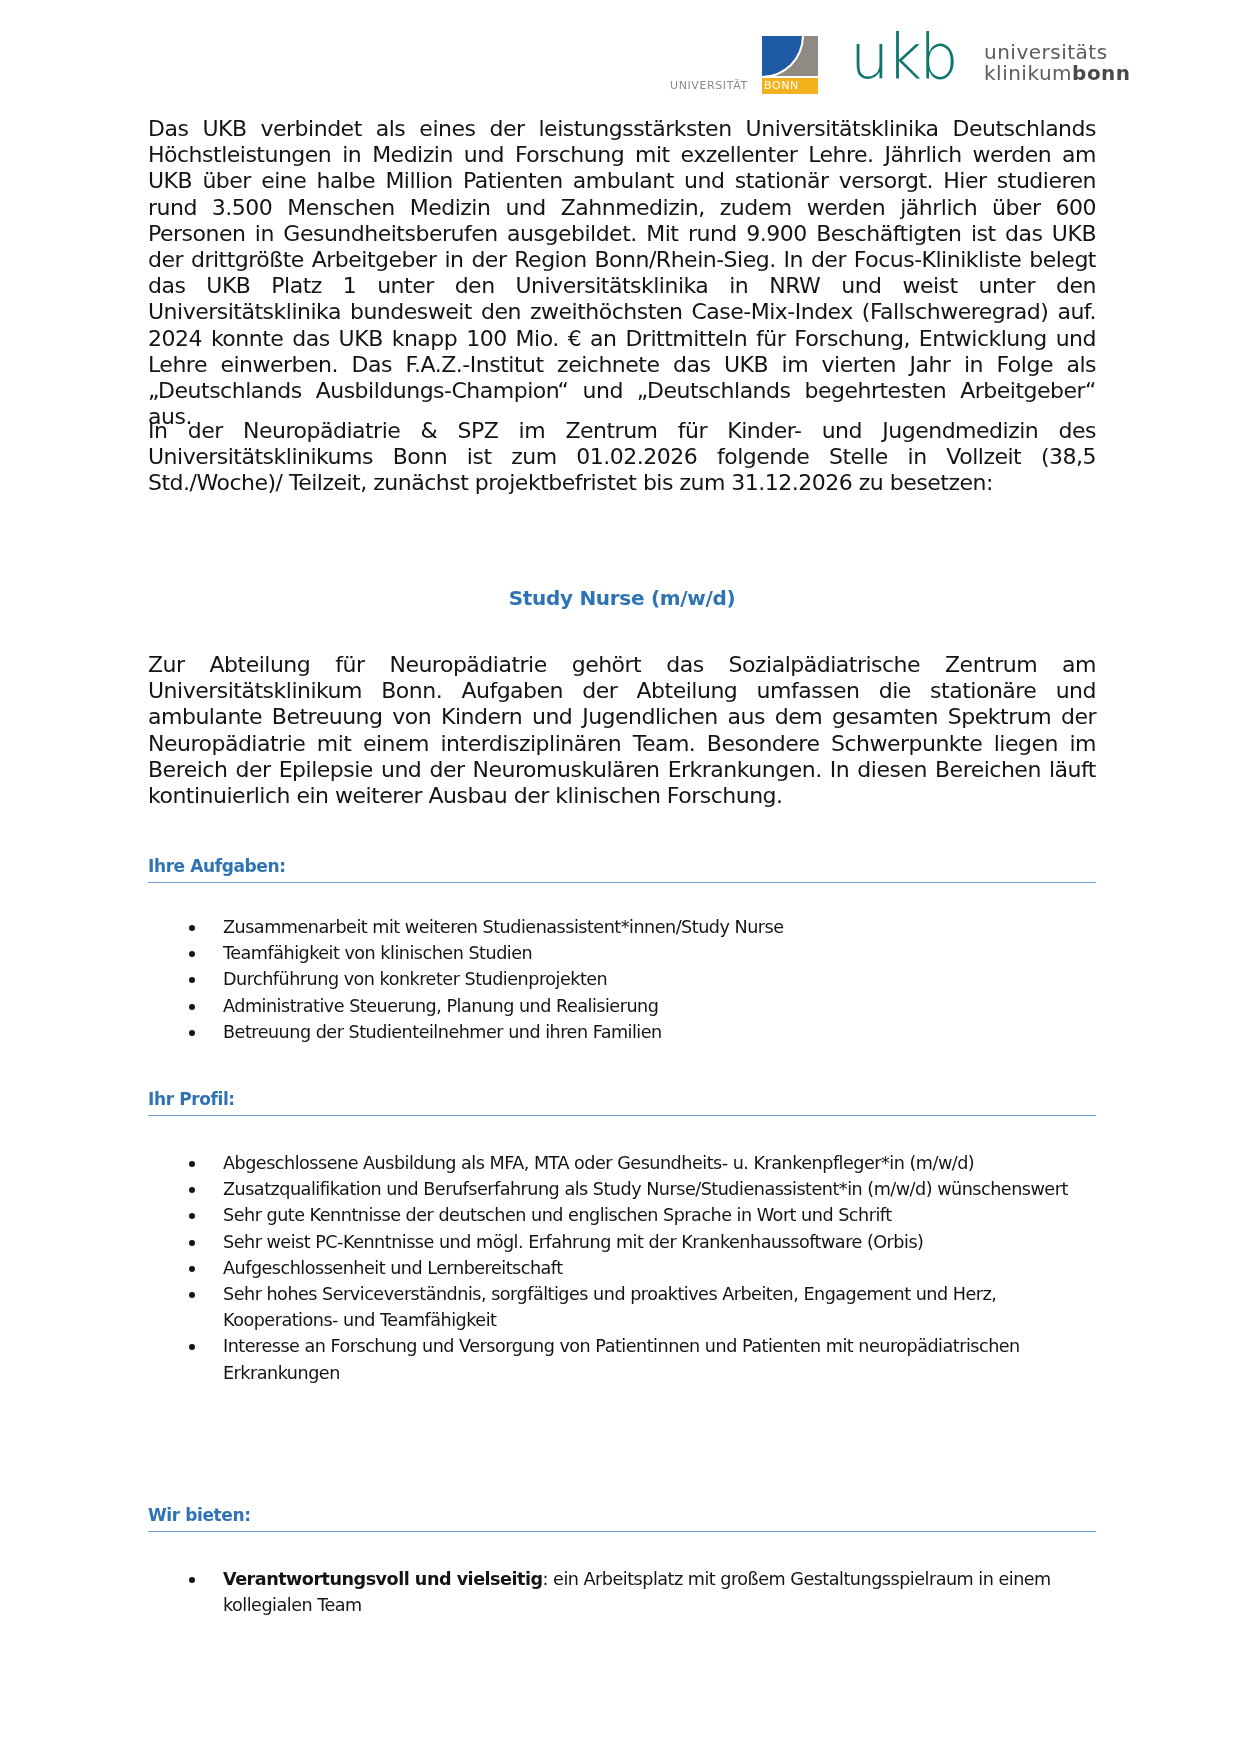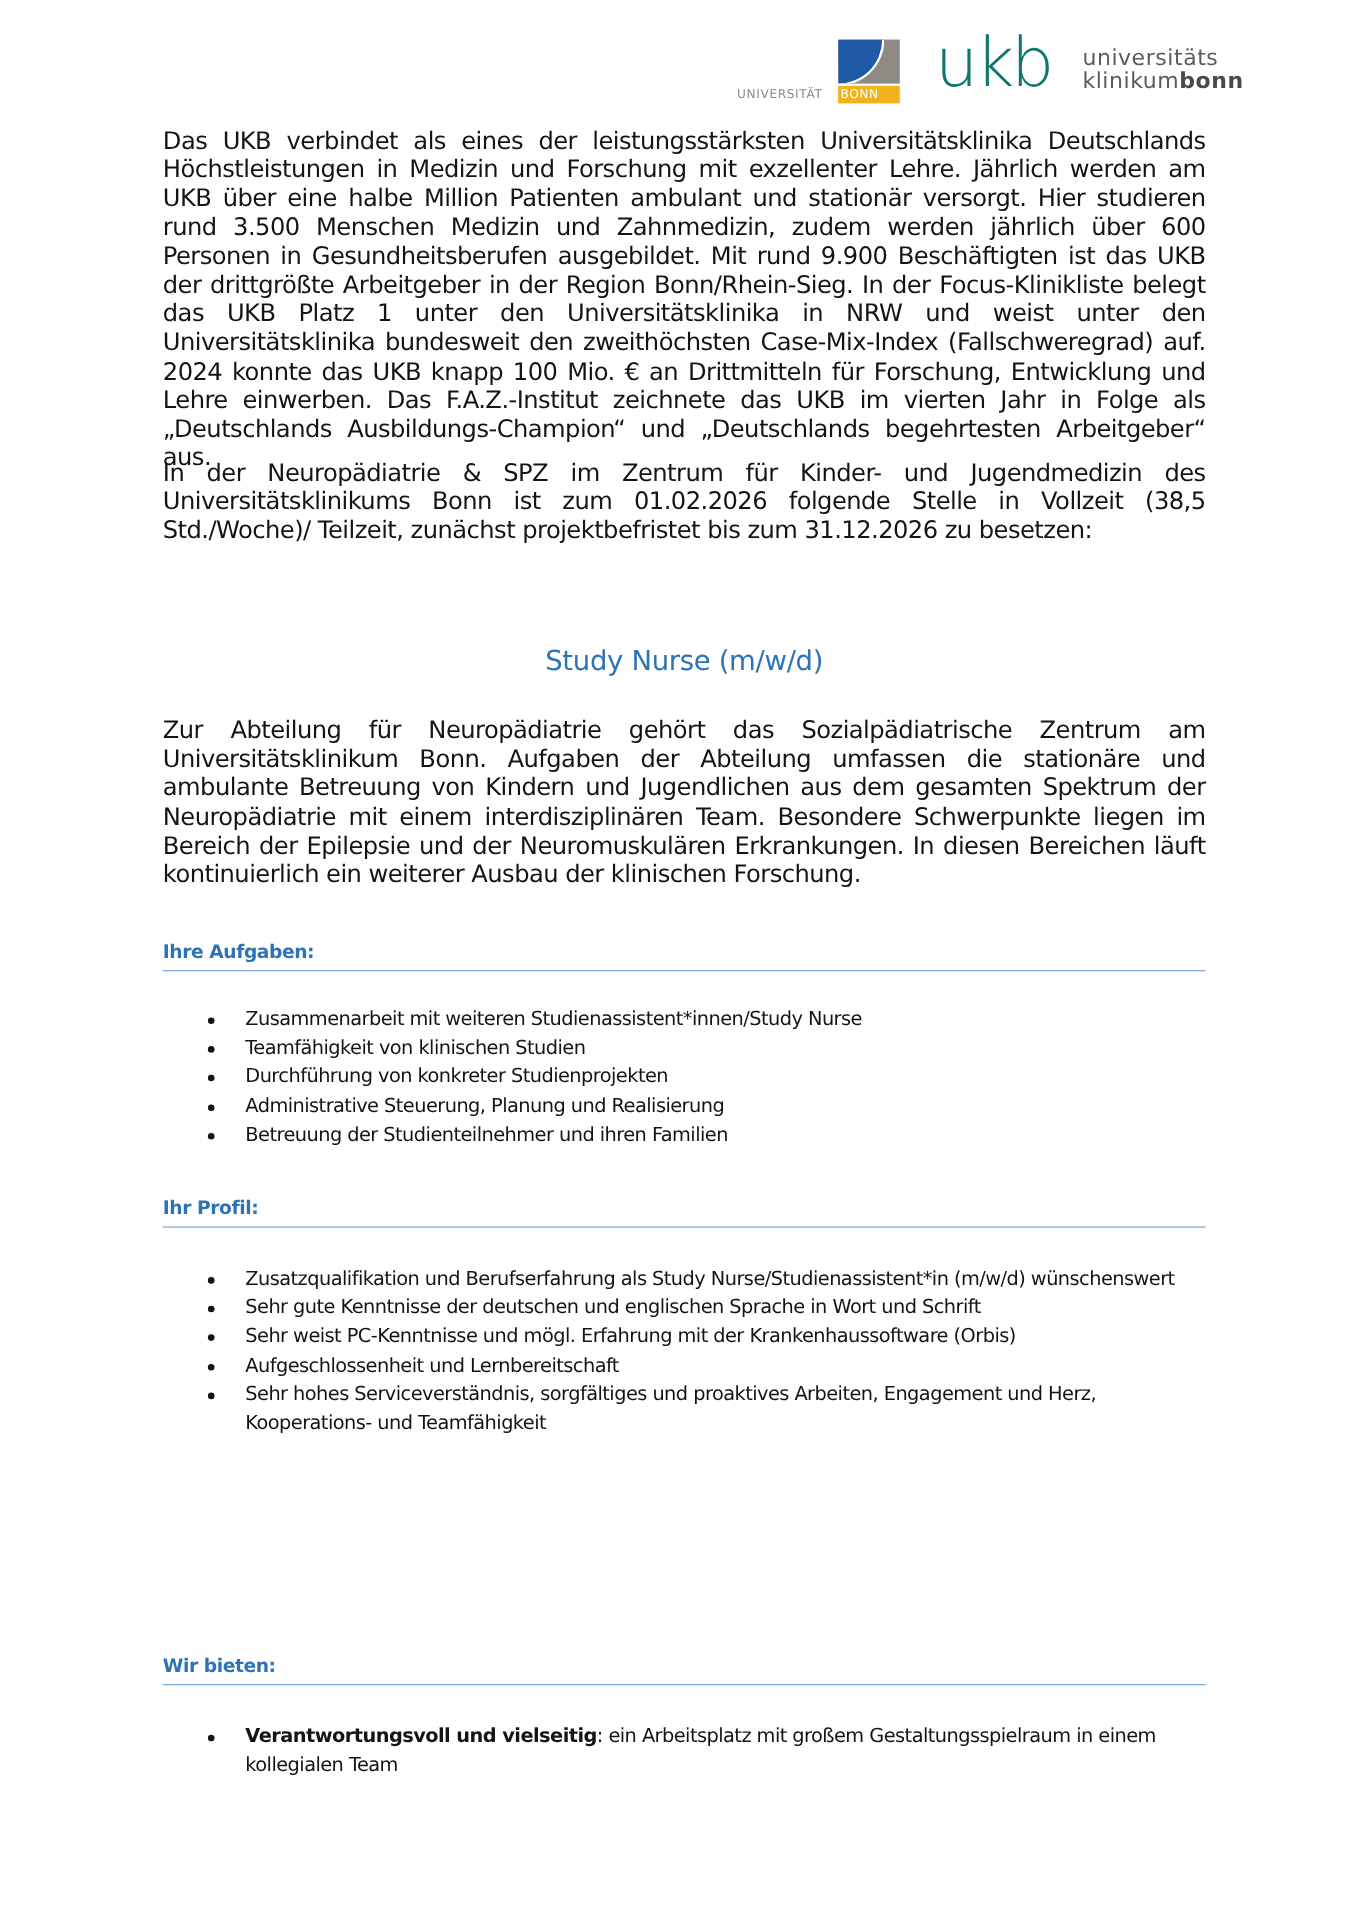--- a/index.html
+++ b/index.html
@@ -26,21 +26,21 @@
   
   p.body {
     position: absolute; left: 0; width: 948px; margin: 0;
     font-family: "DejaVu Sans", sans-serif; font-size: 22px; line-height: 26.2px;
     text-align: justify; letter-spacing: -0.5px; word-spacing: 0px; color: #141414;
   }
   p.body b { font-weight: normal; }
 
   .job-title {
     position: absolute; left: 0; width: 948px; top: 586px; text-align: center;
-    font-family: "DejaVu Sans", sans-serif; font-weight: normal; font-size: 25px; color: #2e74b5; letter-spacing: -0.3px;
+    font-family: "DejaVu Sans", sans-serif; font-weight: bold; font-size: 20px; color: #2e74b5; letter-spacing: -0.3px;
   }
 
   .section-heading {
     position: absolute; left: 0; width: 948px;
     font-family: "DejaVu Sans", sans-serif; font-weight: bold; font-size: 17px; color: #2e74b5;
     border-bottom: 1.5px solid #6a9fd0; padding-bottom: 6px; letter-spacing: -0.4px;
   }
 
   ul.bullets {
     position: absolute; left: 0; width: 948px; margin: 0; padding: 0; list-style: none;
@@ -85,24 +85,26 @@
   <ul class="bullets" style="top:914px;">
     <li><span class="dot"></span><span>Zusammenarbeit mit weiteren Studienassistent*innen/Study Nurse</span></li>
     <li><span class="dot"></span><span>Teamfähigkeit von klinischen Studien</span></li>
     <li><span class="dot"></span><span>Durchführung von konkreter Studienprojekten</span></li>
     <li><span class="dot"></span><span>Administrative Steuerung, Planung und Realisierung</span></li>
     <li><span class="dot"></span><span>Betreuung der Studienteilnehmer und ihren Familien</span></li>
   </ul>
 
   <div class="section-heading" style="top:1089px;">Ihr Profil:</div>
   <ul class="bullets" style="top:1150px;">
+    <li><span class="dot"></span><span>Abgeschlossene Ausbildung als MFA, MTA oder Gesundheits- u. Krankenpfleger*in (m/w/d)</span></li>
     <li><span class="dot"></span><span>Zusatzqualifikation und Berufserfahrung als Study Nurse/Studienassistent*in (m/w/d) wünschenswert</span></li>
     <li><span class="dot"></span><span>Sehr gute Kenntnisse der deutschen und englischen Sprache in Wort und Schrift</span></li>
     <li><span class="dot"></span><span>Sehr weist PC-Kenntnisse und mögl. Erfahrung mit der Krankenhaussoftware (Orbis)</span></li>
     <li><span class="dot"></span><span>Aufgeschlossenheit und Lernbereitschaft</span></li>
     <li><span class="dot"></span><span>Sehr hohes Serviceverständnis, sorgfältiges und proaktives Arbeiten, Engagement und Herz, Kooperations- und Teamfähigkeit</span></li>
+    <li><span class="dot"></span><span>Interesse an Forschung und Versorgung von Patientinnen und Patienten mit neuropädiatrischen Erkrankungen</span></li>
   </ul>
 
   <div class="section-heading" style="top:1505px;">Wir bieten:</div>
   <ul class="bullets" style="top:1566px;">
     <li><span class="dot"></span><b>Verantwortungsvoll und vielseitig</b><span>: ein Arbeitsplatz mit großem Gestaltungsspielraum in einem kollegialen Team</span></li>
   </ul>
 </div>
 
 </body></html>

